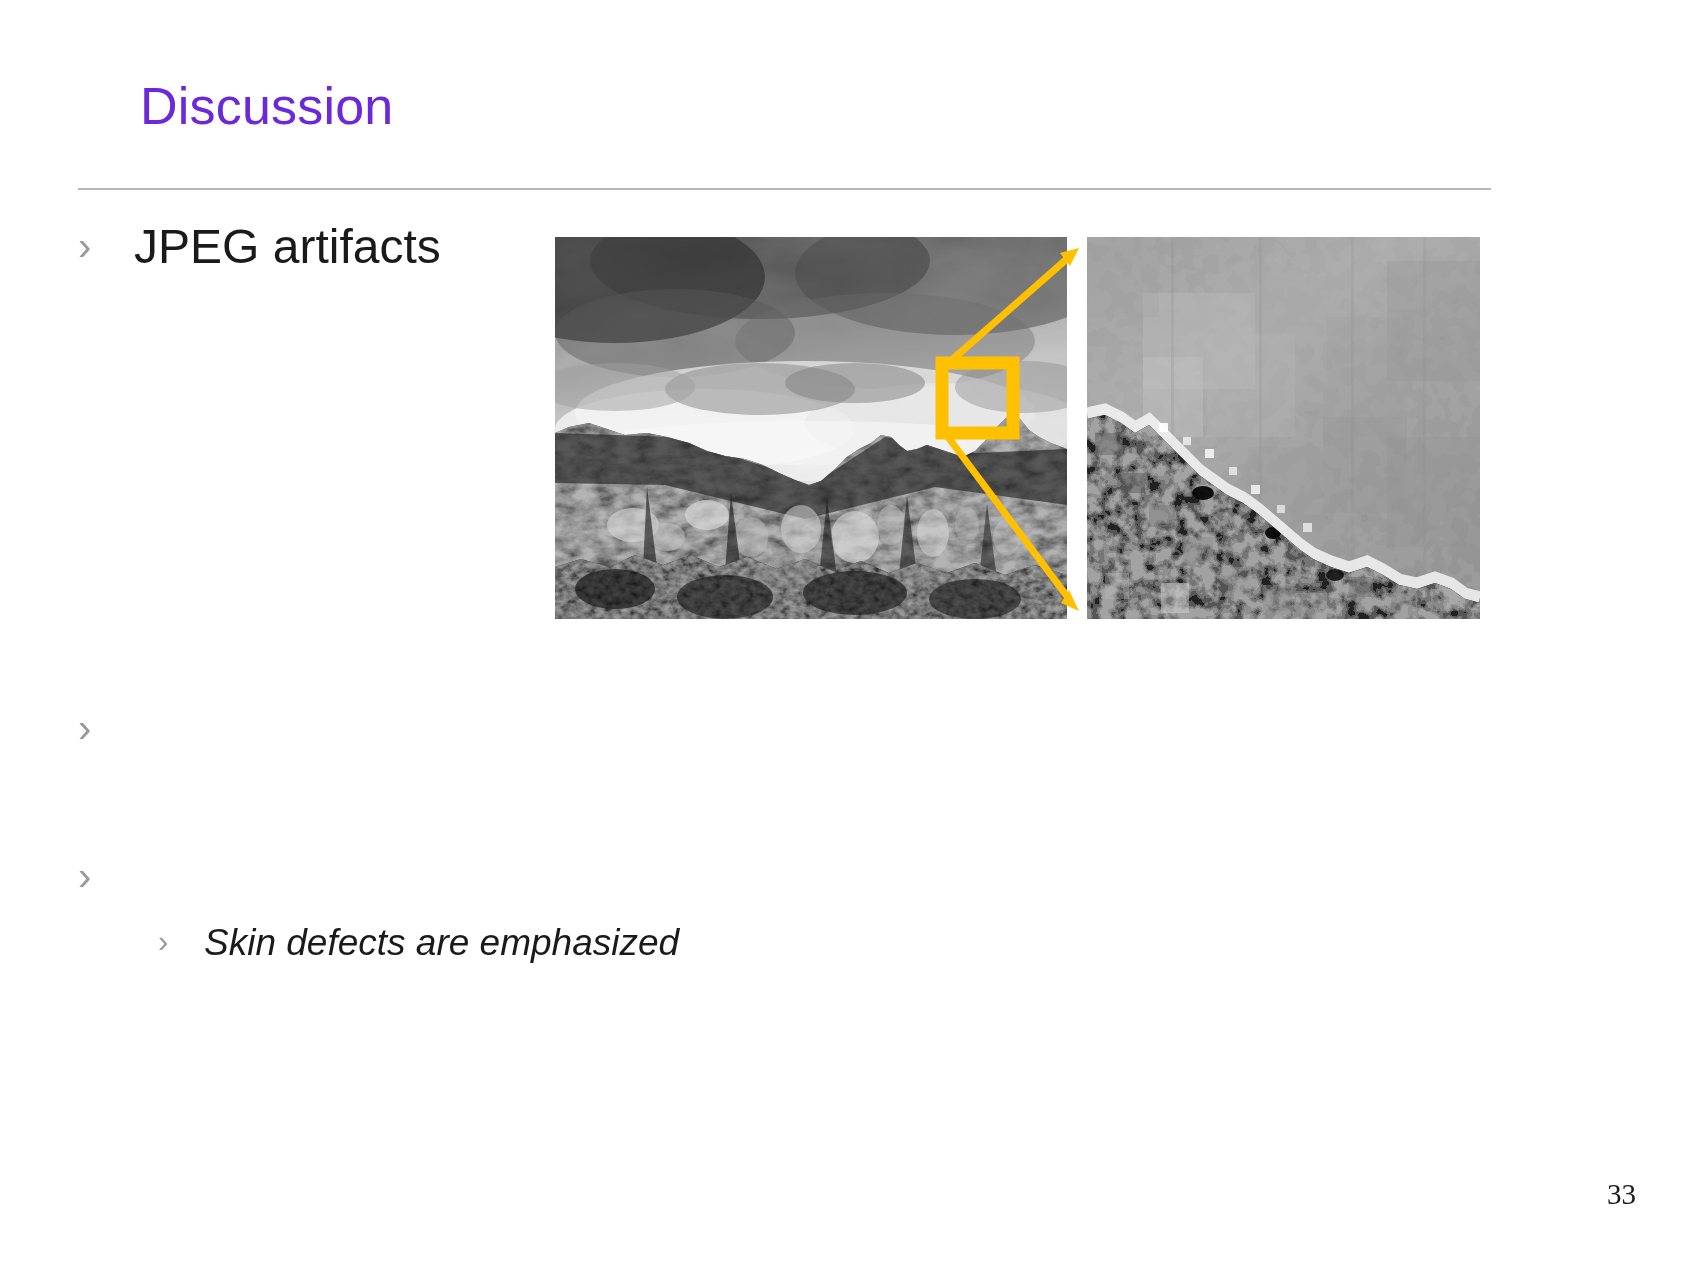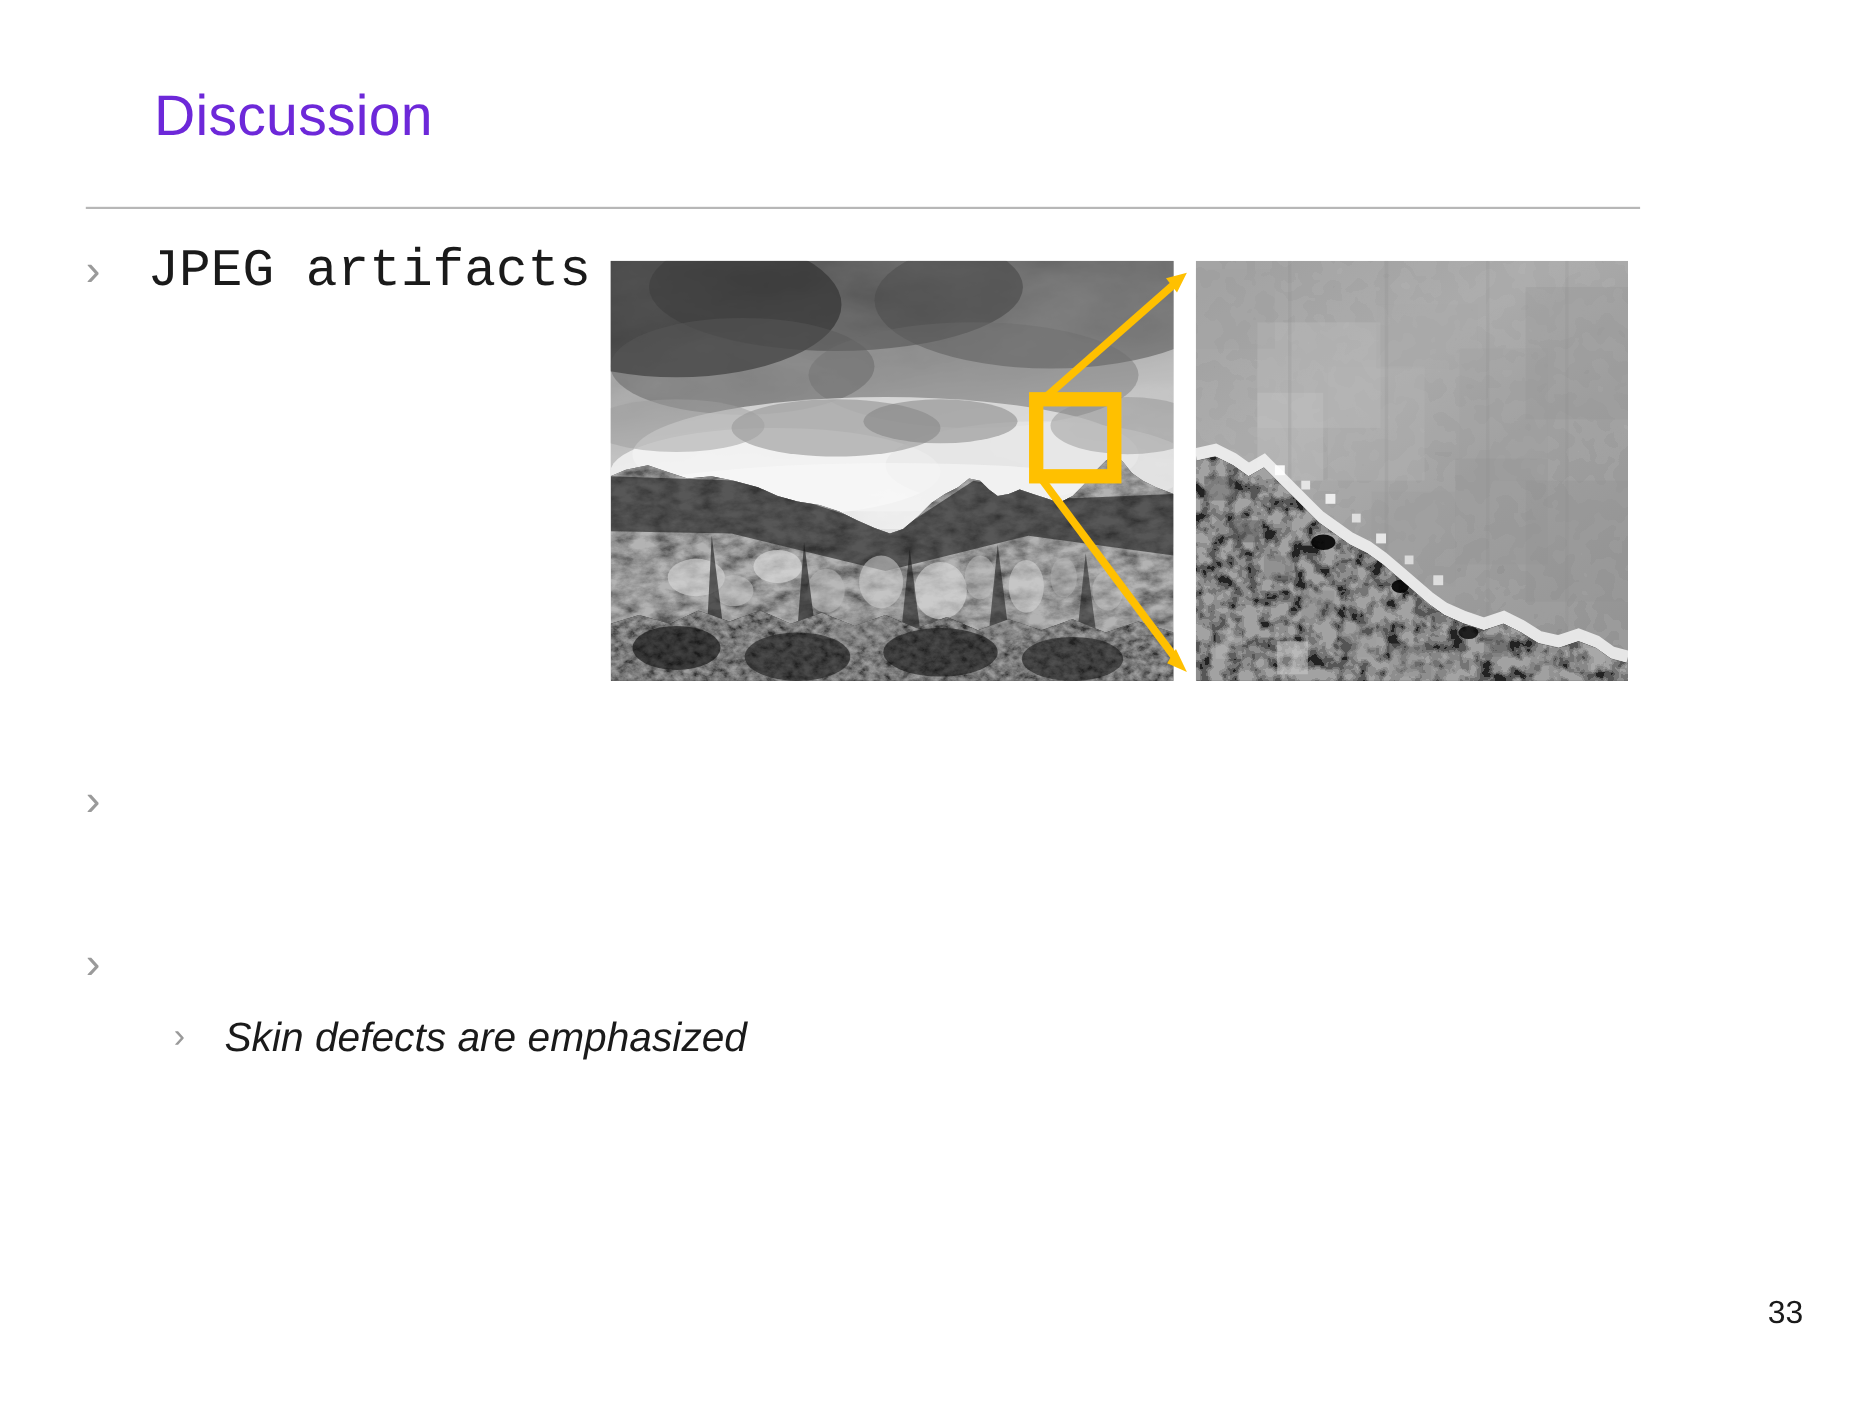--- a/index.html
+++ b/index.html
@@ -58,21 +58,21 @@
     color: #1a1a1a;
     font-weight: 400;
   }
   
   .lvl1 { font-size: 48px; }
   .lvl1 .chev {
     font-size: 40px;
     width: 56px;
     padding-top: 8px;
   }
-  .lvl1 .btext { line-height: 1.22; font-family: Liberation Mono, monospace; }
+  .lvl1 .btext { line-height: 1.22; }
   
   .lvl2 { font-size: 37px; }
   .lvl2 .chev {
     font-size: 31px;
     width: 46px;
     padding-top: 6px;
   }
   .lvl2 .btext { line-height: 1.22; font-style: italic; }
 
   #bullet-jpeg   { left: 78px; top: 218px; }
@@ -110,20 +110,21 @@
     pointer-events: none;
   }
   
   #page-number {
     position: absolute;
     left: 1607px;
     top: 1178px;
     font-size: 29px;
     color: #1a1a1a;
     font-weight: 400;
+    font-family: Liberation Serif, serif;
   }
 </style>
 </head>
 <body>
 
 <div id="slide">
 
   <div id="slide-title">Discussion</div>
   <div id="title-rule"></div>
 

